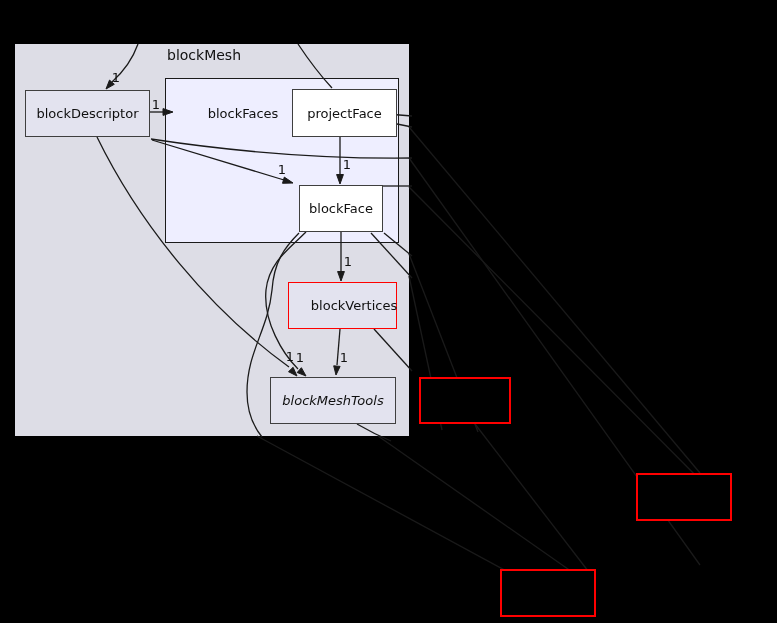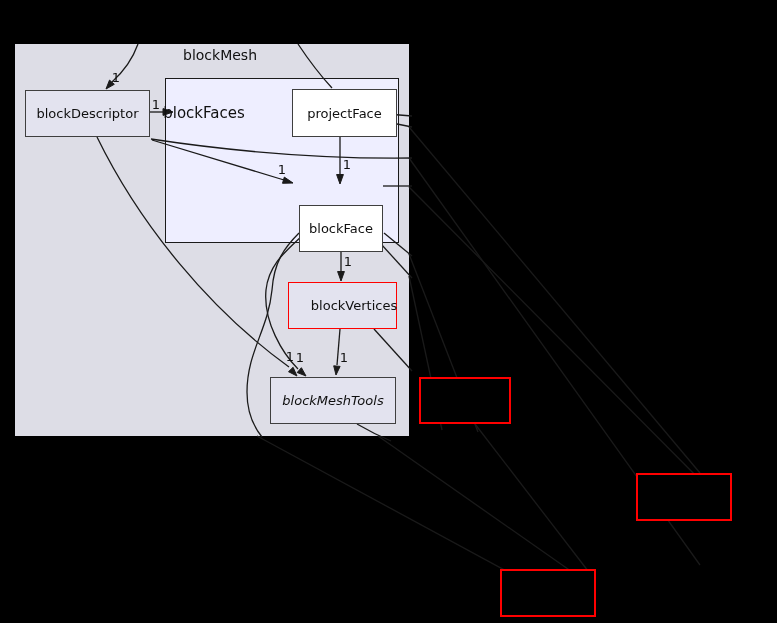--- a/index.html
+++ b/index.html
@@ -2,30 +2,30 @@
 <html><head>
 <meta charset="utf-8">
 <style>
   html,body{margin:0;padding:0;background:#000;}
   .stage{position:relative;width:777px;height:623px;background:#000;overflow:hidden;
          font-family:"DejaVu Sans","Liberation Sans",sans-serif;color:#101010;}
   .abs{position:absolute;box-sizing:border-box;}
   
   .cluster-outer{left:15px;top:44px;width:394px;height:392px;background:#dddde6;}
   .cluster-inner{left:165px;top:78px;width:234px;height:165px;background:#eeeeff;border:1px solid #1a1a1a;}
-  .cluster-title{left:220px;top:55px;transform:translate(-50%,-50%);font-size:14px;white-space:nowrap;}
-  .inner-label{left:204px;top:113px;transform:translate(-50%,-50%);font-size:15px;white-space:nowrap;}
+  .cluster-title{left:204px;top:55px;transform:translate(-50%,-50%);font-size:14px;white-space:nowrap;}
+  .inner-label{left:221px;top:113px;transform:translate(-50%,-50%);font-size:13px;white-space:nowrap;padding-left:44px;}
   
   .node{display:flex;align-items:center;justify-content:center;font-size:13px;white-space:nowrap;
         border:1.5px solid #3f3f3f;background:#e3e3ef;cursor:pointer;}
   .node.white{background:#ffffff;}
   .node.redline{border:1.5px solid #ff0000;}
   .n-desc{left:25px;top:90px;width:125px;height:47px;}
   .n-proj{left:292px;top:89px;width:105px;height:48px;}
-  .n-face{left:299px;top:185px;width:84px;height:47px;margin-top:20px;}
+  .n-face{left:299px;top:185px;width:84px;height:47px;}
   .n-vert{left:288px;top:282px;width:109px;height:47px;padding-left:23px;}
   .n-tools{left:270px;top:377px;width:126px;height:47px;font-style:italic;}
   .ext{background:#000;border:2px solid #ff0000;cursor:pointer;}
   .x1{left:419px;top:377px;width:92px;height:47px;}
   .x2{left:636px;top:473px;width:96px;height:48px;}
   .x3{left:500px;top:569px;width:96px;height:48px;}
   
   .elbl{transform:translate(-50%,-50%);font-size:13px;line-height:1;}
   .el0{left:116px;top:77px;}  .el1{left:156px;top:104px;}
   .el2{left:282px;top:169px;} .el3{left:347px;top:164px;}

